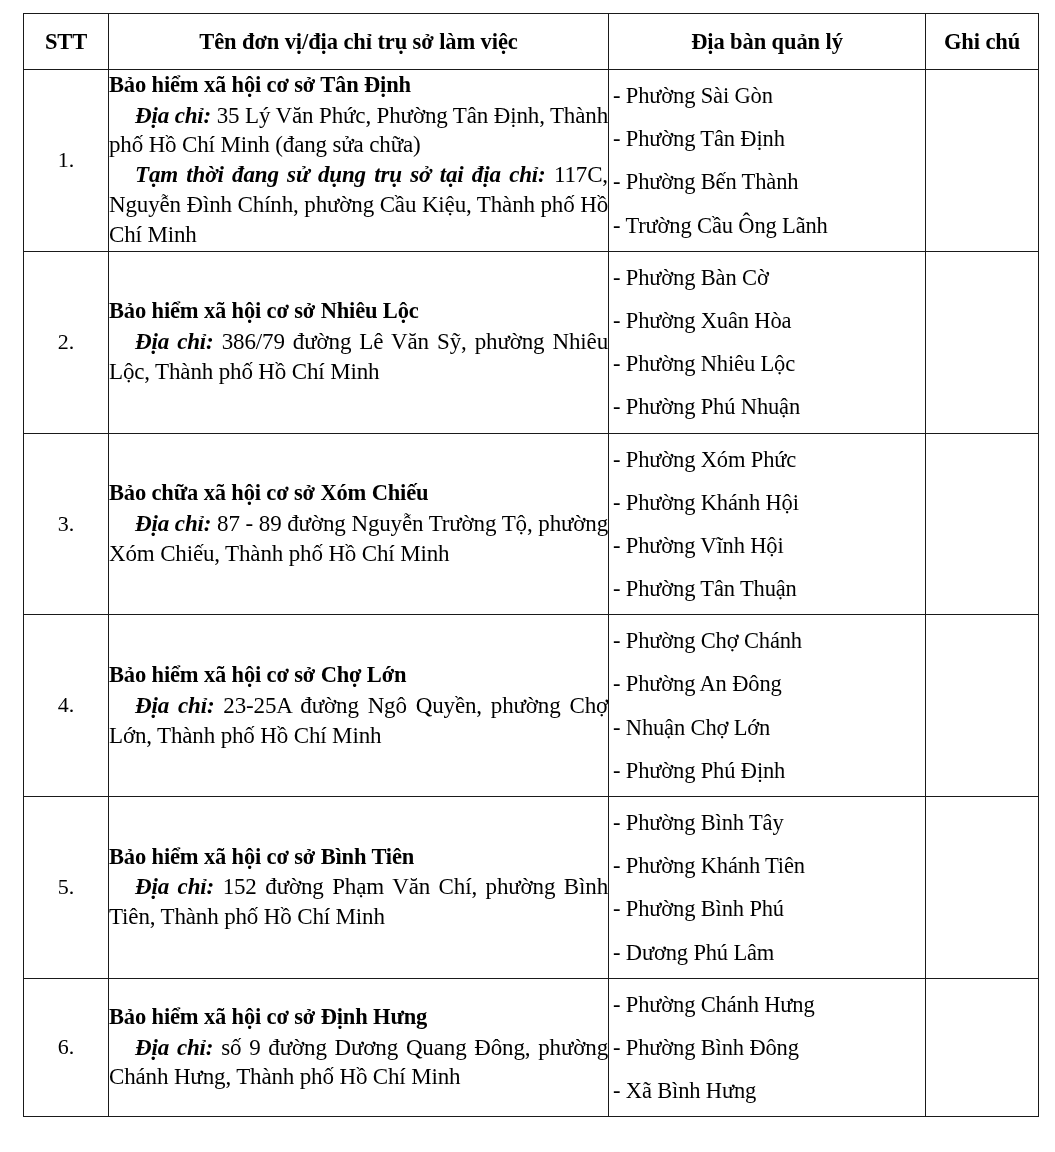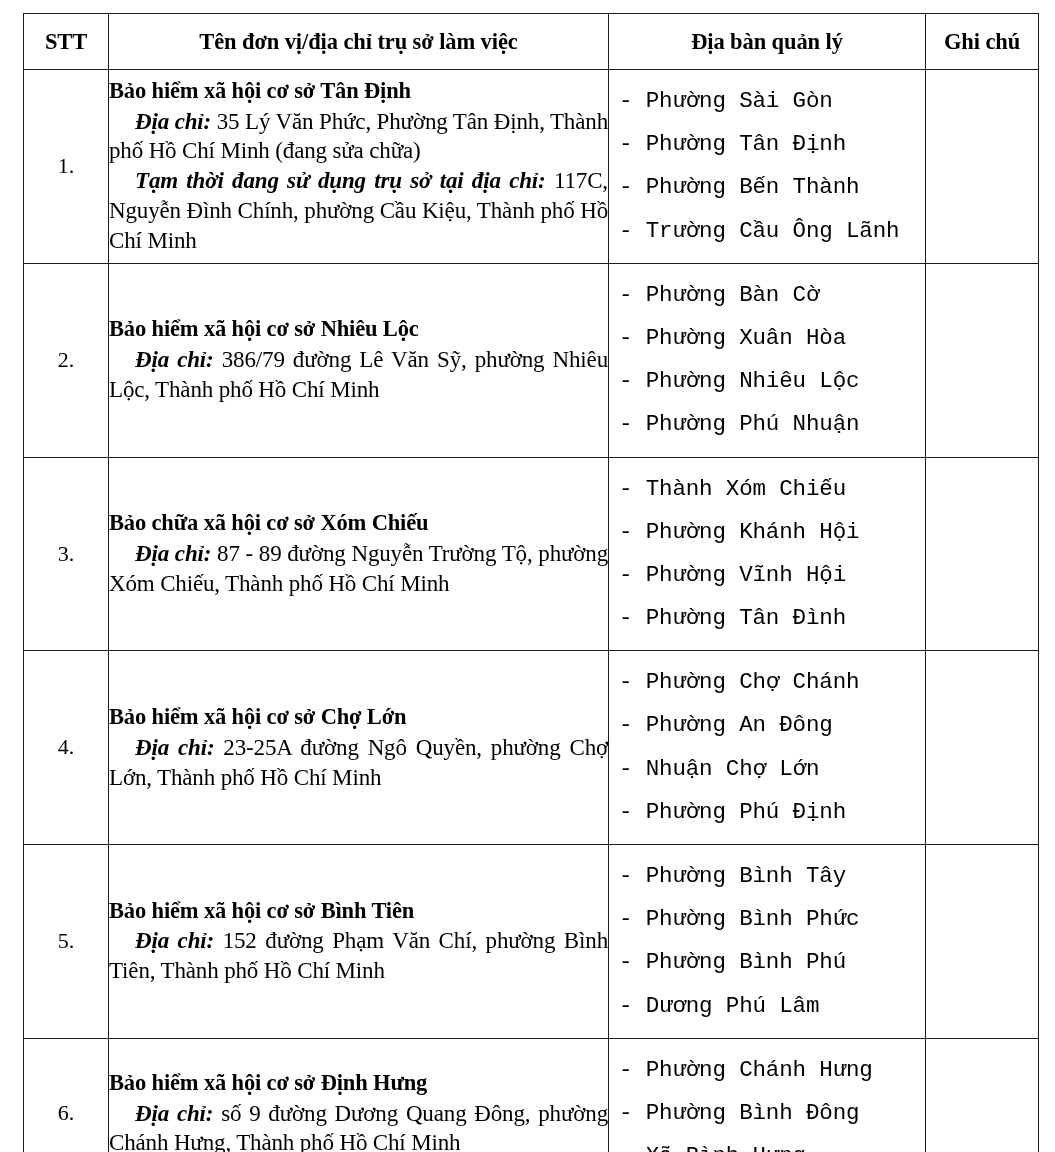--- a/index.html
+++ b/index.html
@@ -90,23 +90,22 @@
     font-style: italic;
   }
 
   
   td.area-cell {
     padding: 6px 4px 6px 13px;
     vertical-align: middle;
   }
   ul.ward-list {
     list-style: none;
-    margin: 10px;
+    margin: 4px;
     padding: 0;
-    font-family: Liberation Mono, monospace;
   }
   ul.ward-list li {
     font-size: 22.5px;
     line-height: 1.92;
     letter-spacing: -0.15px;
     white-space: nowrap;
   }
 
   
   td.note-cell {
@@ -168,24 +167,24 @@
           <td class="note-cell"><span></span></td>
         </tr>
         <tr>
           <td class="stt"><span>3.</span></td>
           <td class="name-cell">
             <div class="unit-title">Bảo chữa xã hội cơ sở Xóm Chiếu</div>
             <div class="addr-block"><span class="addr-label">Địa chỉ:</span> <span>87 - 89 đường Nguyễn Trường Tộ, phường Xóm Chiếu, Thành phố Hồ Chí Minh</span></div>
           </td>
           <td class="area-cell">
             <ul class="ward-list">
-              <li>- Thành Xóm Chiếu</li>
+              <li>- Phường Xóm Phức</li>
               <li>- Phường Khánh Hội</li>
               <li>- Phường Vĩnh Hội</li>
-              <li>- Phường Tân Đình</li>
+              <li>- Phường Tân Thuận</li>
             </ul>
           </td>
           <td class="note-cell"><span></span></td>
         </tr>
         <tr>
           <td class="stt"><span>4.</span></td>
           <td class="name-cell">
             <div class="unit-title">Bảo hiểm xã hội cơ sở Chợ Lớn</div>
             <div class="addr-block"><span class="addr-label">Địa chỉ:</span> <span>23-25A đường Ngô Quyền, phường Chợ Lớn, Thành phố Hồ Chí Minh</span></div>
           </td>
@@ -201,21 +200,21 @@
         </tr>
         <tr>
           <td class="stt"><span>5.</span></td>
           <td class="name-cell">
             <div class="unit-title">Bảo hiểm xã hội cơ sở Bình Tiên</div>
             <div class="addr-block"><span class="addr-label">Địa chỉ:</span> <span>152 đường Phạm Văn Chí, phường Bình Tiên, Thành phố Hồ Chí Minh</span></div>
           </td>
           <td class="area-cell">
             <ul class="ward-list">
               <li>- Phường Bình Tây</li>
-              <li>- Phường Bình Phức</li>
+              <li>- Phường Khánh Tiên</li>
               <li>- Phường Bình Phú</li>
               <li>- Dương Phú Lâm</li>
             </ul>
           </td>
           <td class="note-cell"><span></span></td>
         </tr>
         <tr>
           <td class="stt"><span>6.</span></td>
           <td class="name-cell">
             <div class="unit-title">Bảo hiểm xã hội cơ sở Định Hưng</div>

